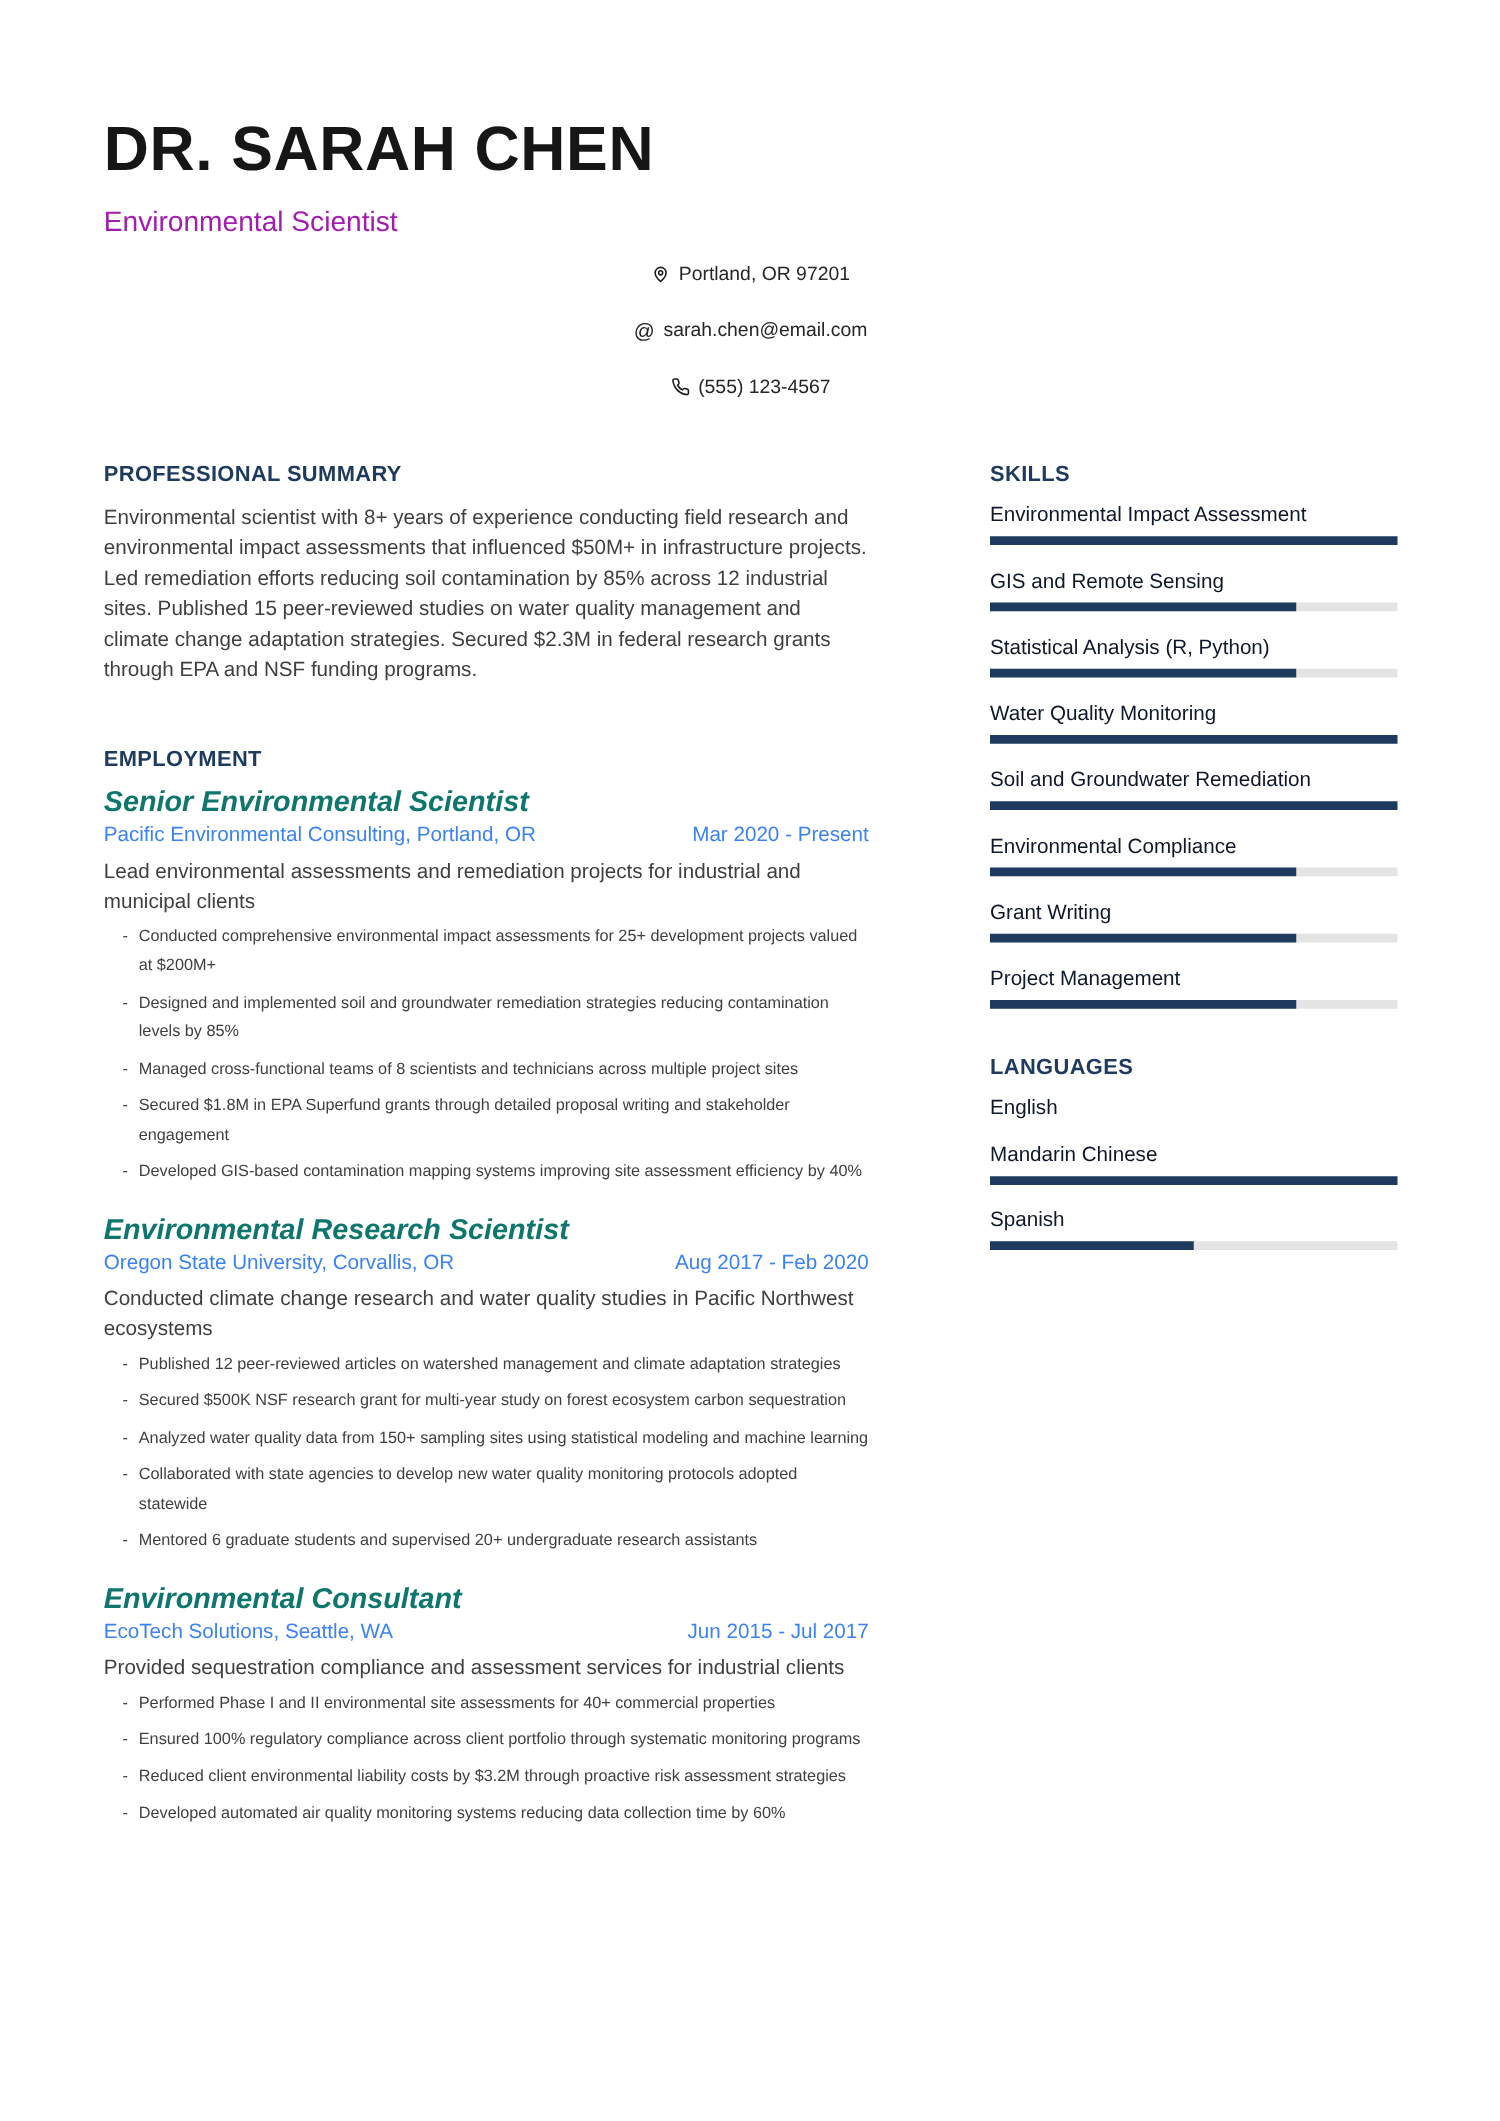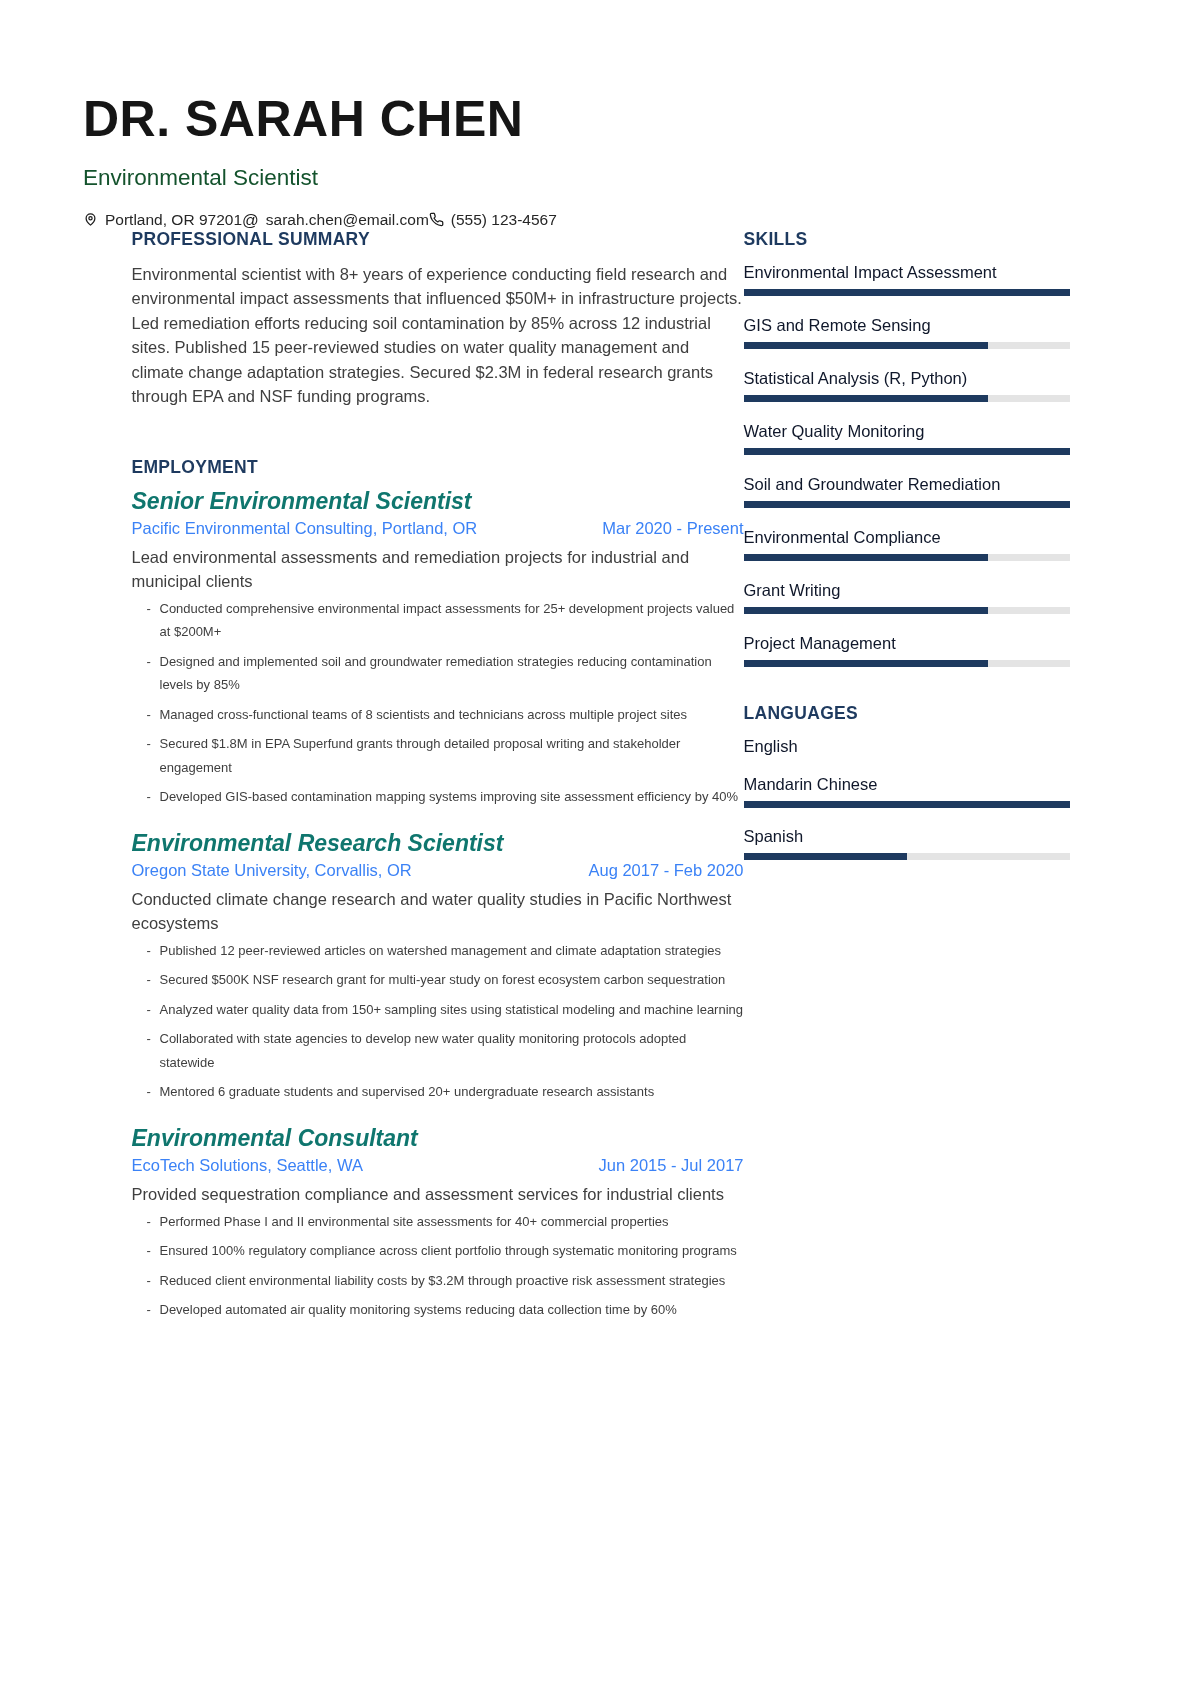--- a/index.html
+++ b/index.html
@@ -21,37 +21,40 @@
   .name {
     font-size: 50px;
     font-weight: 700;
     color: #161616;
     letter-spacing: 0.5px;
     line-height: 1.0;
     margin: 0 0 22px 0;
   }
   .subtitle {
     font-size: 22.5px;
-    color: #14532d;
+    color: #a21caf;
     margin: 0 0 20px 0;
     line-height: 1.1;
   }
   .contact {
     display: flex;
     align-items: center;
+    gap: 27px;
     font-size: 15.5px;
     color: #262626;
+    margin-bottom: 50px;
+    flex-direction: column;
   }
   .citem { display: flex; align-items: center; gap: 7px; }
   .icon { display: inline-flex; align-items: center; color: #1c1c1c; }
   .icon svg { width: 15px; height: 15px; display: block; }
   .at-glyph { font-size: 16.5px; font-weight: 500; line-height: 1; color: #1c1c1c; }
 
   
-  .cols { display: flex; justify-content: center; }
+  .cols { display: flex; justify-content: space-between; }
   .main { width: 612px; }
   .sidebar { width: 326px; }
 
   h2.sec-heading {
     font-size: 17.5px;
     font-weight: 700;
     color: var(--accent, #1e3a5f);
     letter-spacing: 0.3px;
     margin: 0 0 13px 0;
     line-height: 20px;

